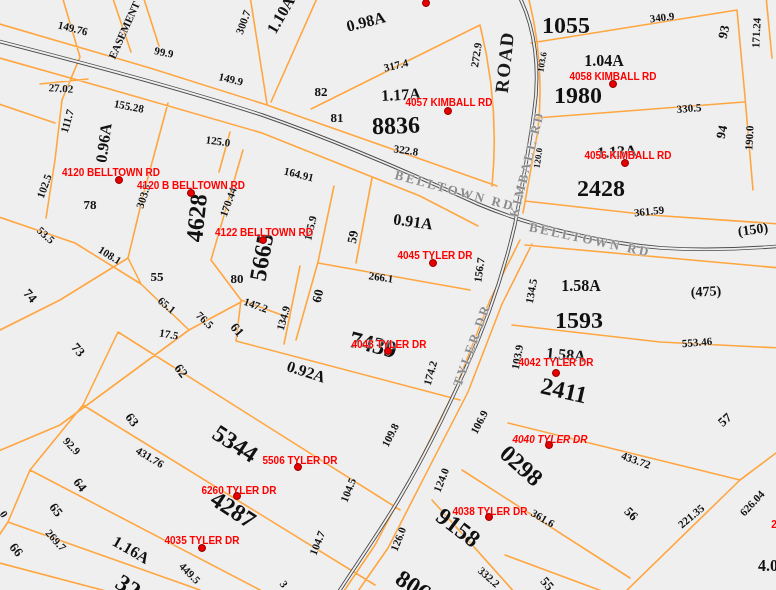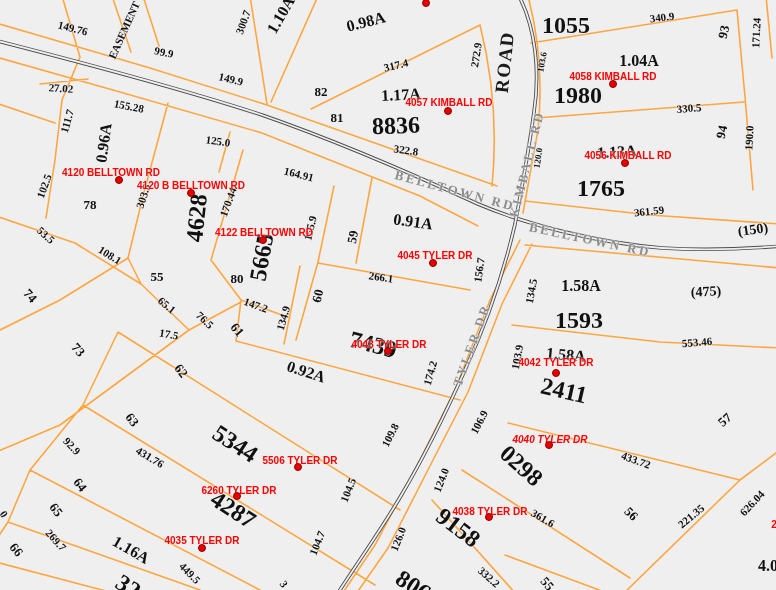--- a/index.html
+++ b/index.html
@@ -110,28 +110,28 @@
       <div class="lbl acre" style="left: 401px; top: 95px; transform: translate(-50%, -50%) rotate(-3deg);">1.17A</div>
       <div class="lbl lot" style="left: 337px; top: 118px; transform: translate(-50%, -50%) rotate(0deg);">81</div>
       <div class="lbl parcel" style="left: 396px; top: 126px; transform: translate(-50%, -50%) rotate(-2deg);">8836</div>
       <div class="lbl dim" style="left: 406px; top: 150px; transform: translate(-50%, -50%) rotate(8deg);">322.8</div>
       <div class="lbl dim" style="left: 299px; top: 174px; transform: translate(-50%, -50%) rotate(14deg);">164.91</div>
       <div class="lbl road" style="left: 455px; top: 191px; transform: translate(-50%, -50%) rotate(15deg);">BELLTOWN RD</div>
       <div class="lbl parcel" style="left: 566px; top: 25px; transform: translate(-50%, -50%) rotate(0deg);">1055</div>
       <div class="lbl dim" style="left: 662px; top: 17px; transform: translate(-50%, -50%) rotate(-7deg);">340.9</div>
       <div class="lbl lot" style="left: 724px; top: 32px; transform: translate(-50%, -50%) rotate(-78deg);">93</div>
       <div class="lbl dim" style="left: 756px; top: 33px; transform: translate(-50%, -50%) rotate(-87deg);">171.24</div>
-      <div class="lbl acre" style="left: 639px; top: 61px; transform: translate(-50%, -50%) rotate(0deg);">1.04A</div>
+      <div class="lbl acre" style="left: 604px; top: 61px; transform: translate(-50%, -50%) rotate(0deg);">1.04A</div>
       <div class="lbl parcel" style="left: 578px; top: 95px; transform: translate(-50%, -50%) rotate(0deg);">1980</div>
       <div class="lbl dim" style="left: 689px; top: 108px; transform: translate(-50%, -50%) rotate(-5deg);">330.5</div>
       <div class="lbl dimsm" style="left: 542px; top: 62px; transform: translate(-50%, -50%) rotate(-80deg);">103.6</div>
       <div class="lbl lot" style="left: 722px; top: 132px; transform: translate(-50%, -50%) rotate(-78deg);">94</div>
       <div class="lbl dim" style="left: 749px; top: 138px; transform: translate(-50%, -50%) rotate(-87deg);">190.0</div>
       <div class="lbl acre" style="left: 617px; top: 152px; transform: translate(-50%, -50%) rotate(-4deg);">1.13A</div>
-      <div class="lbl parcel" style="left: 601px; top: 188px; transform: translate(-50%, -50%) rotate(0deg);">1765</div>
+      <div class="lbl parcel" style="left: 601px; top: 188px; transform: translate(-50%, -50%) rotate(0deg);">2428</div>
       <div class="lbl road" style="left: 527px; top: 164px; transform: translate(-50%, -50%) rotate(-76deg);">KIMBALL RD</div>
       <div class="lbl dimsm" style="left: 538px; top: 158px; transform: translate(-50%, -50%) rotate(-82deg);">120.0</div>
       <div class="lbl dim" style="left: 649px; top: 211px; transform: translate(-50%, -50%) rotate(-6deg);">361.59</div>
       <div class="lbl road" style="left: 590px; top: 240px; transform: translate(-50%, -50%) rotate(12deg);">BELLTOWN RD</div>
       <div class="lbl paren" style="left: 753px; top: 230px; transform: translate(-50%, -50%) rotate(-8deg);">(150)</div>
       <div class="lbl lot" style="left: 90px; top: 205px; transform: translate(-50%, -50%) rotate(0deg);">78</div>
       <div class="lbl dim" style="left: 143px; top: 196px; transform: translate(-50%, -50%) rotate(-72deg);">303.5</div>
       <div class="lbl parcel" style="left: 197px; top: 218px; transform: translate(-50%, -50%) rotate(-84deg);">4628</div>
       <div class="lbl dim" style="left: 228px; top: 202px; transform: translate(-50%, -50%) rotate(-70deg);">170.44</div>
       <div class="lbl dim" style="left: 46px; top: 235px; transform: translate(-50%, -50%) rotate(42deg);">53.5</div>

